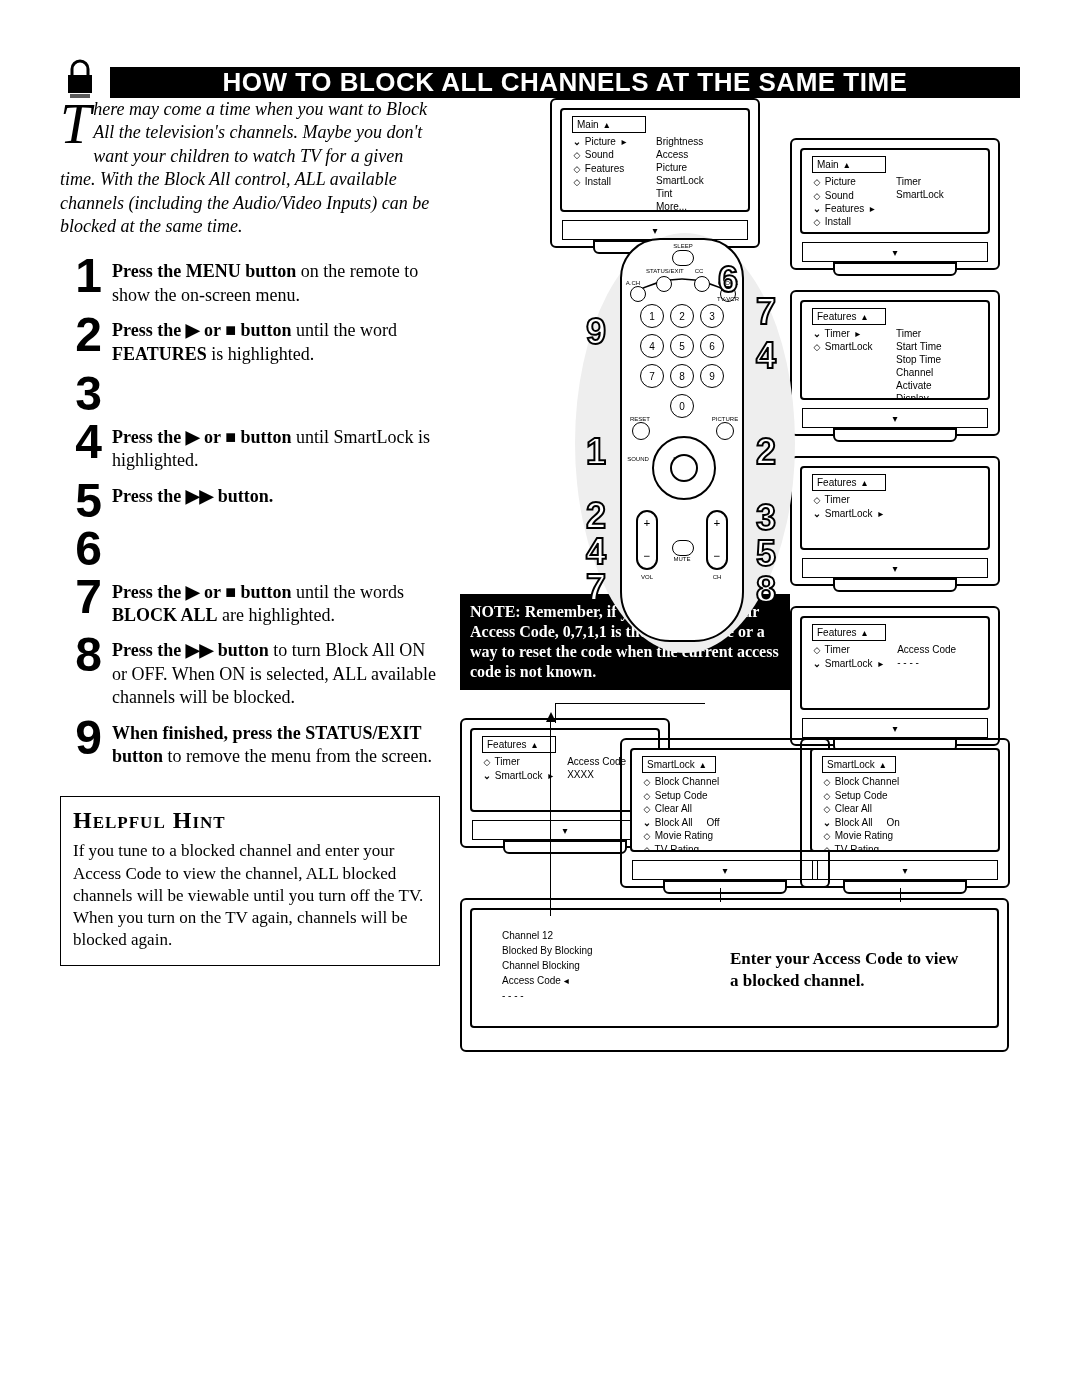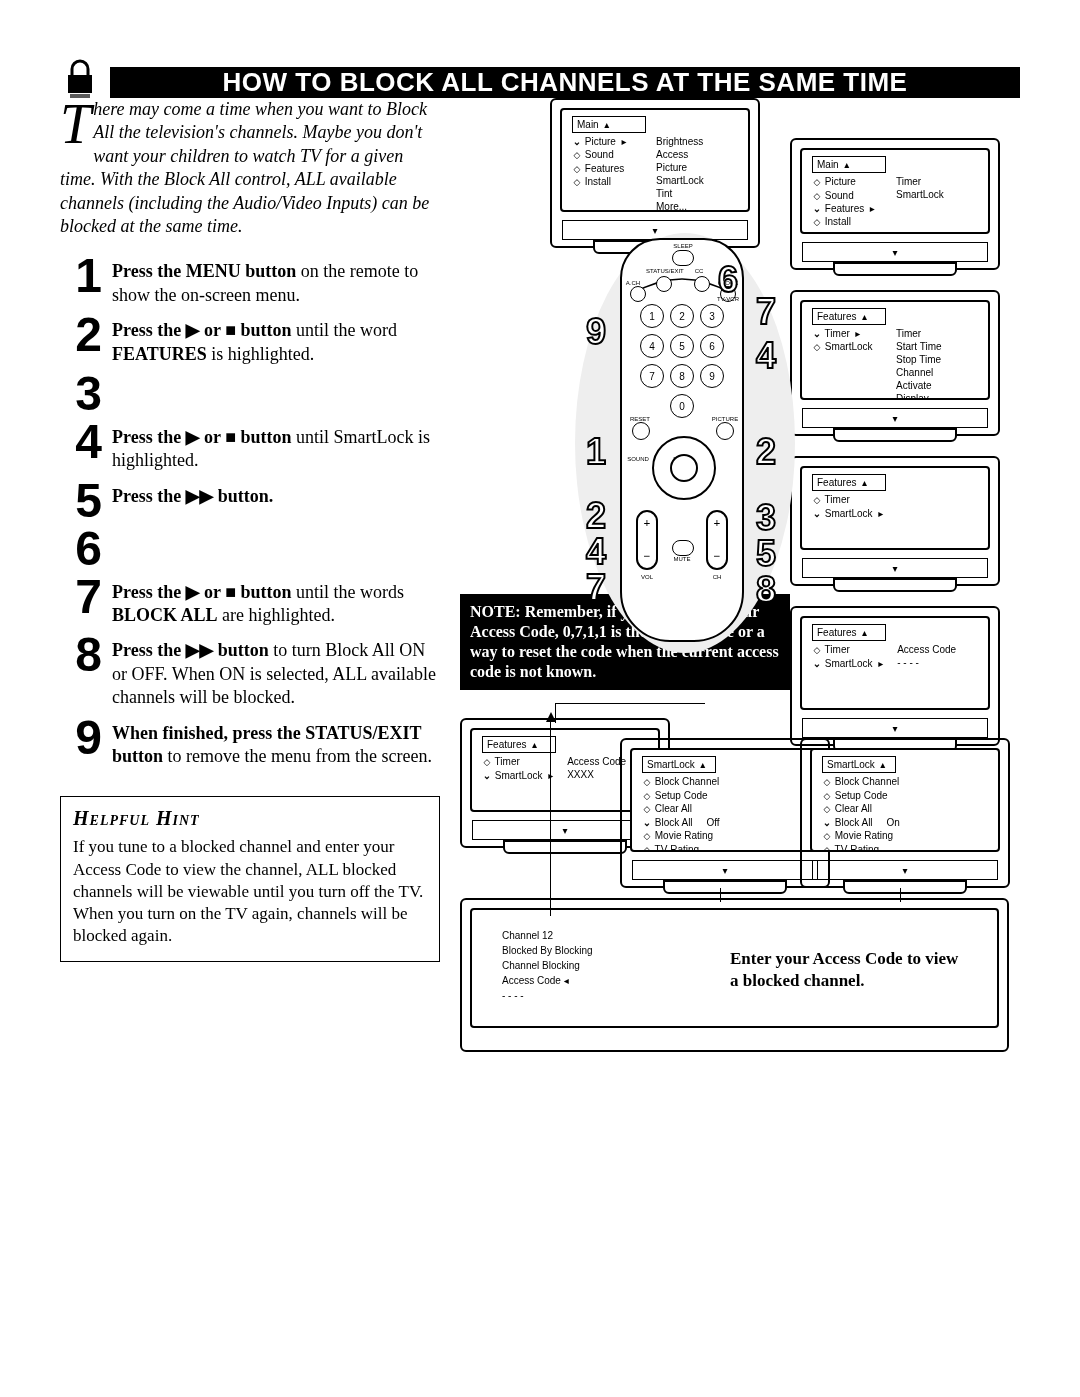--- a/index.html
+++ b/index.html
@@ -11,21 +11,21 @@
   .cols{display:flex;gap:20px}
   .left{width:420px}
   .right{flex:1;position:relative}
   .intro{font-style:italic;font-size:18px;line-height:1.3;margin-bottom:18px}
   .intro .dropcap{float:left;font-size:56px;line-height:44px;font-weight:normal;font-style:italic;padding-right:2px;padding-top:4px}
   .steps{display:flex;flex-direction:column;gap:8px;margin-bottom:28px}
   .step{display:flex;gap:10px}
   .step .num{font-family:Arial,Helvetica,sans-serif;font-weight:900;font-size:48px;line-height:40px;width:42px;text-align:right;flex-shrink:0}
   .step .txt{font-size:18px;line-height:1.3;padding-top:4px}
   .hint{border:1px solid #000;padding:10px 12px 14px 12px}
-  .hint h3{margin:0 0 6px 0;font-family:"Times New Roman",serif;font-variant:small-caps;font-style:italic;font-weight:bold;font-size:20px;letter-spacing:1px}
+  .hint h3{margin:0 0 6px 0;font-family:"Times New Roman",serif;font-variant:small-caps;font-weight:bold;font-size:24px;letter-spacing:1px}
   .hint p{margin:0;font-size:17px;line-height:1.3}
   .pgnum{position:absolute;bottom:16px;left:0;right:0;text-align:center;font-size:13px}
   
   .diagram{position:relative;width:560px;height:900px}
   .tv{position:absolute;border:2.5px solid #000;border-radius:6px;box-sizing:border-box}
   .tv .screen{position:absolute;left:8px;right:8px;top:8px;bottom:34px;border:2px solid #000;border-radius:4px;box-sizing:border-box;background:#fff;overflow:hidden}
   .tv .base{position:absolute;left:20%;right:20%;bottom:-8px;height:10px;border:2px solid #000;border-radius:0 0 6px 6px;background:#fff}
   .menu{position:absolute;font-family:Arial,Helvetica,sans-serif;font-size:10px;line-height:1.3}
   .menu .mhdr{border:1px solid #000;padding:1px 4px;display:inline-block;min-width:64px;margin-bottom:2px;background:#fff}
   .menu .row{white-space:nowrap}

